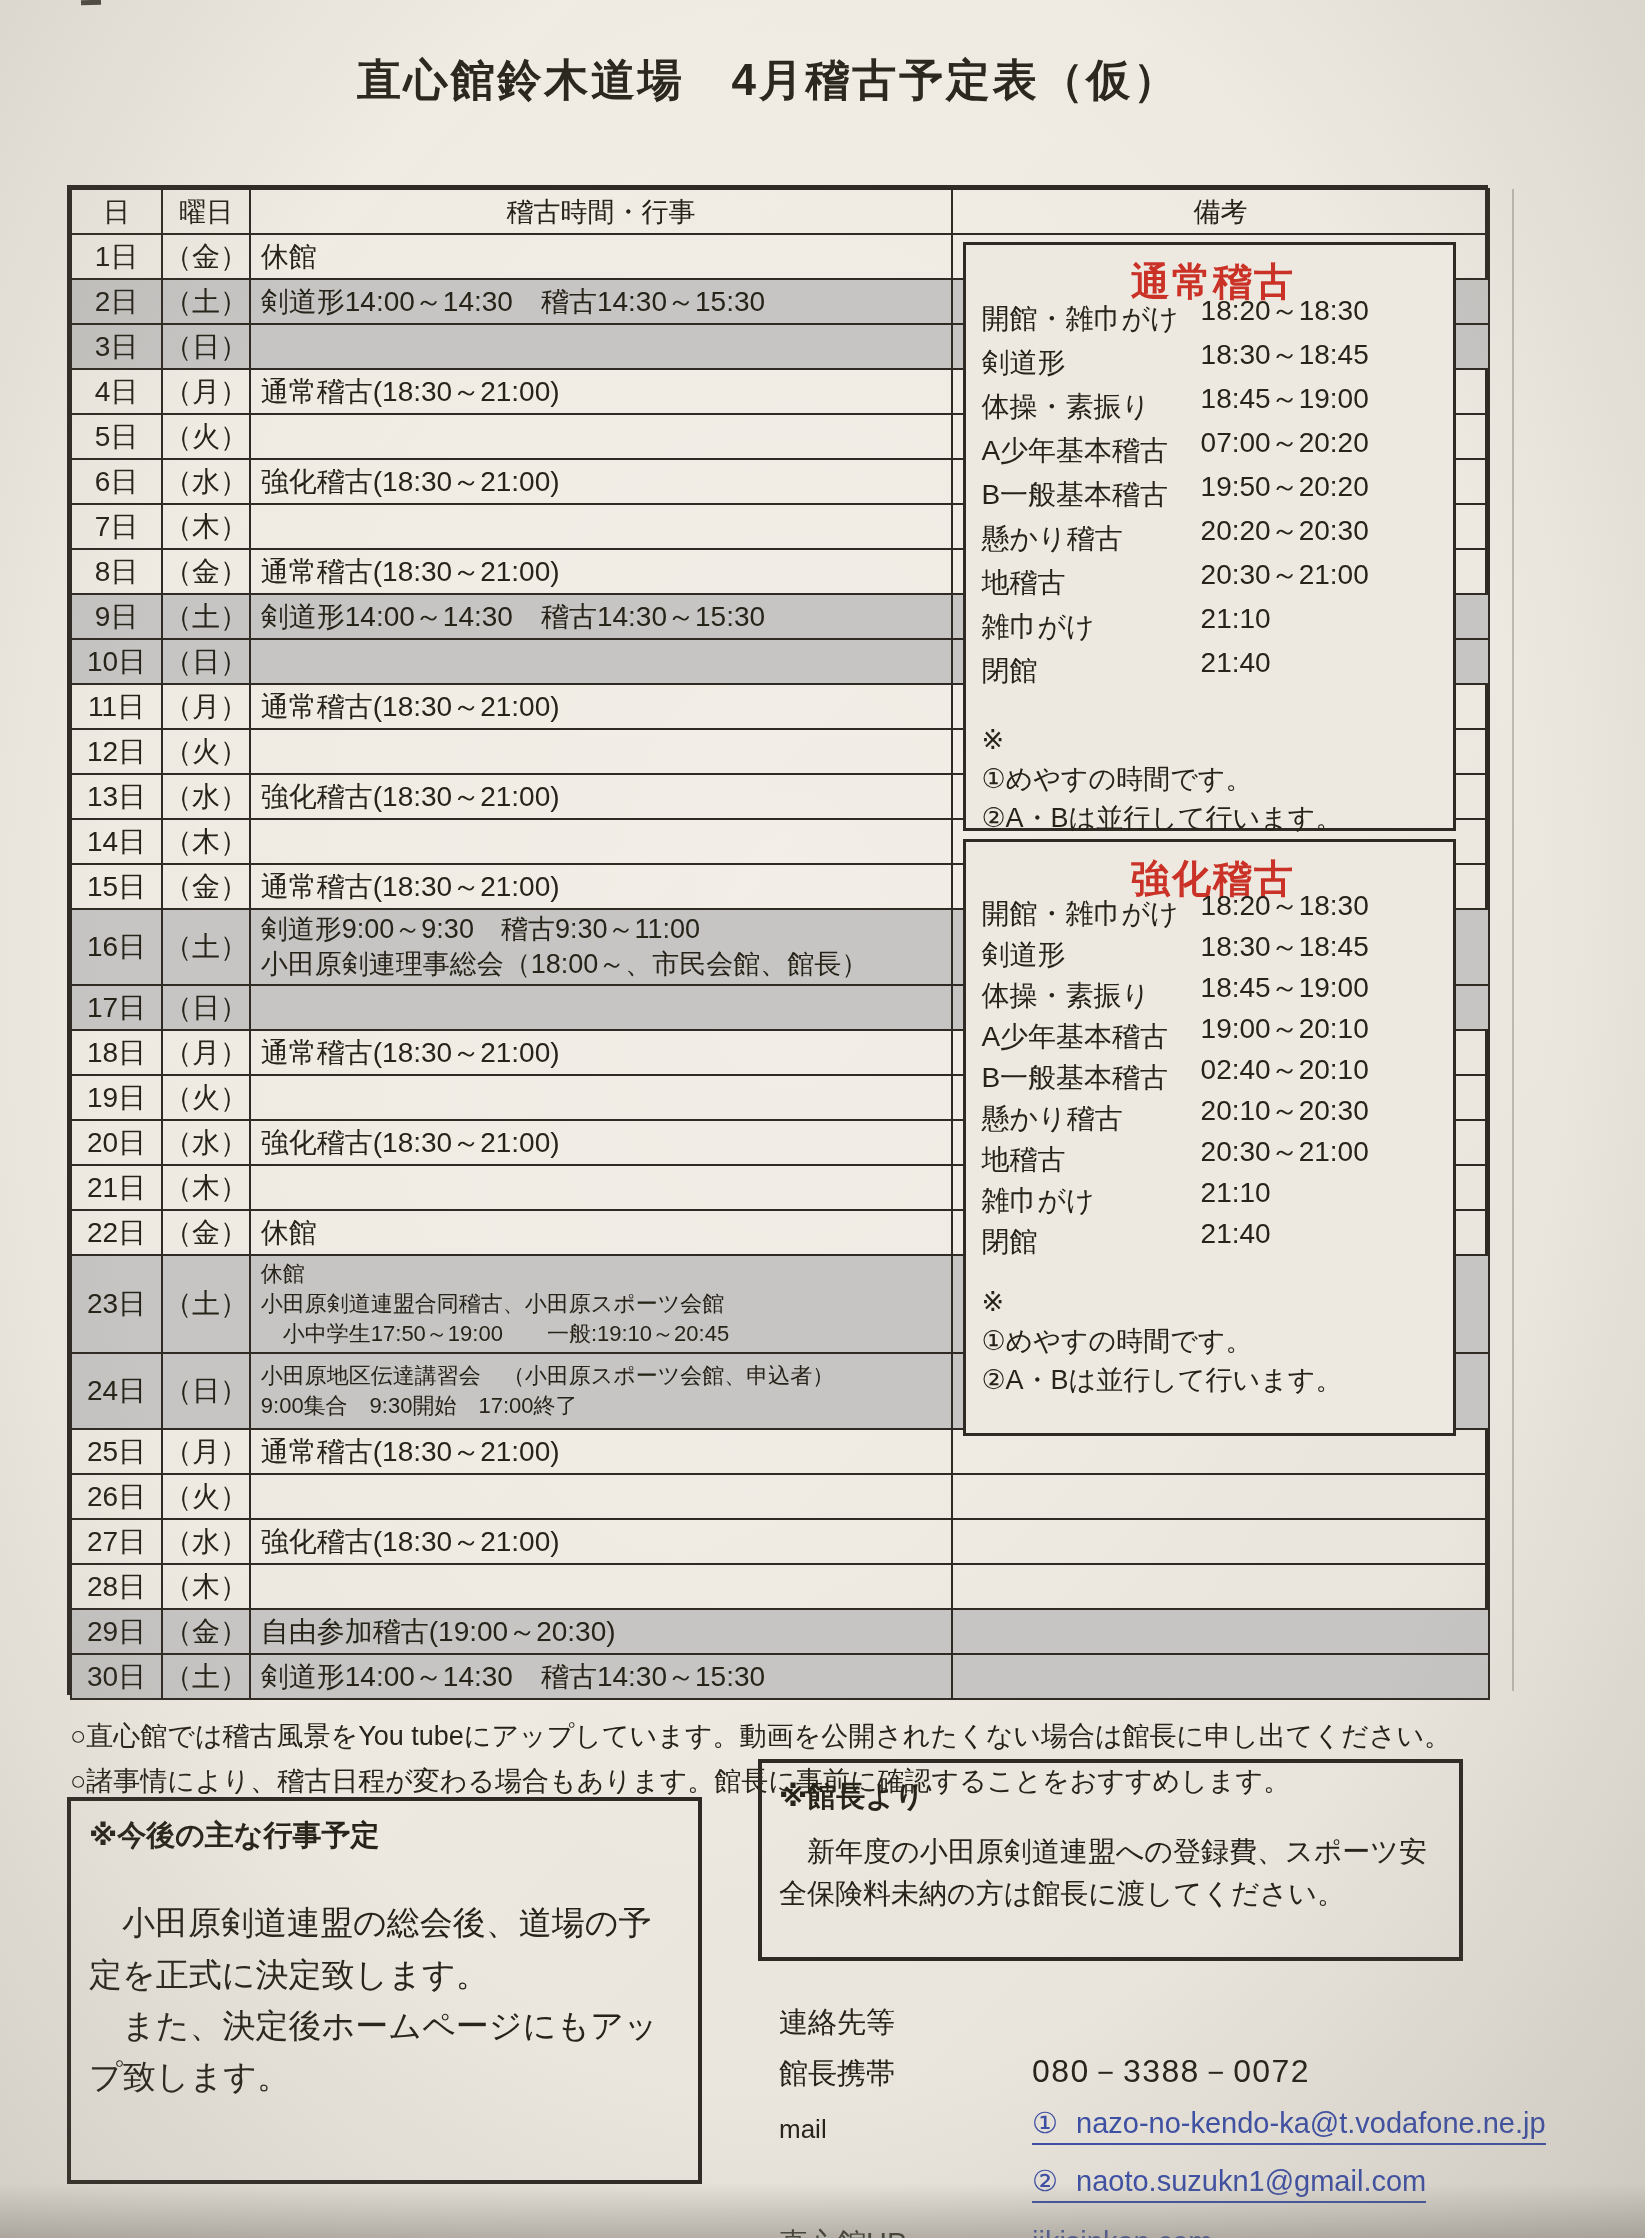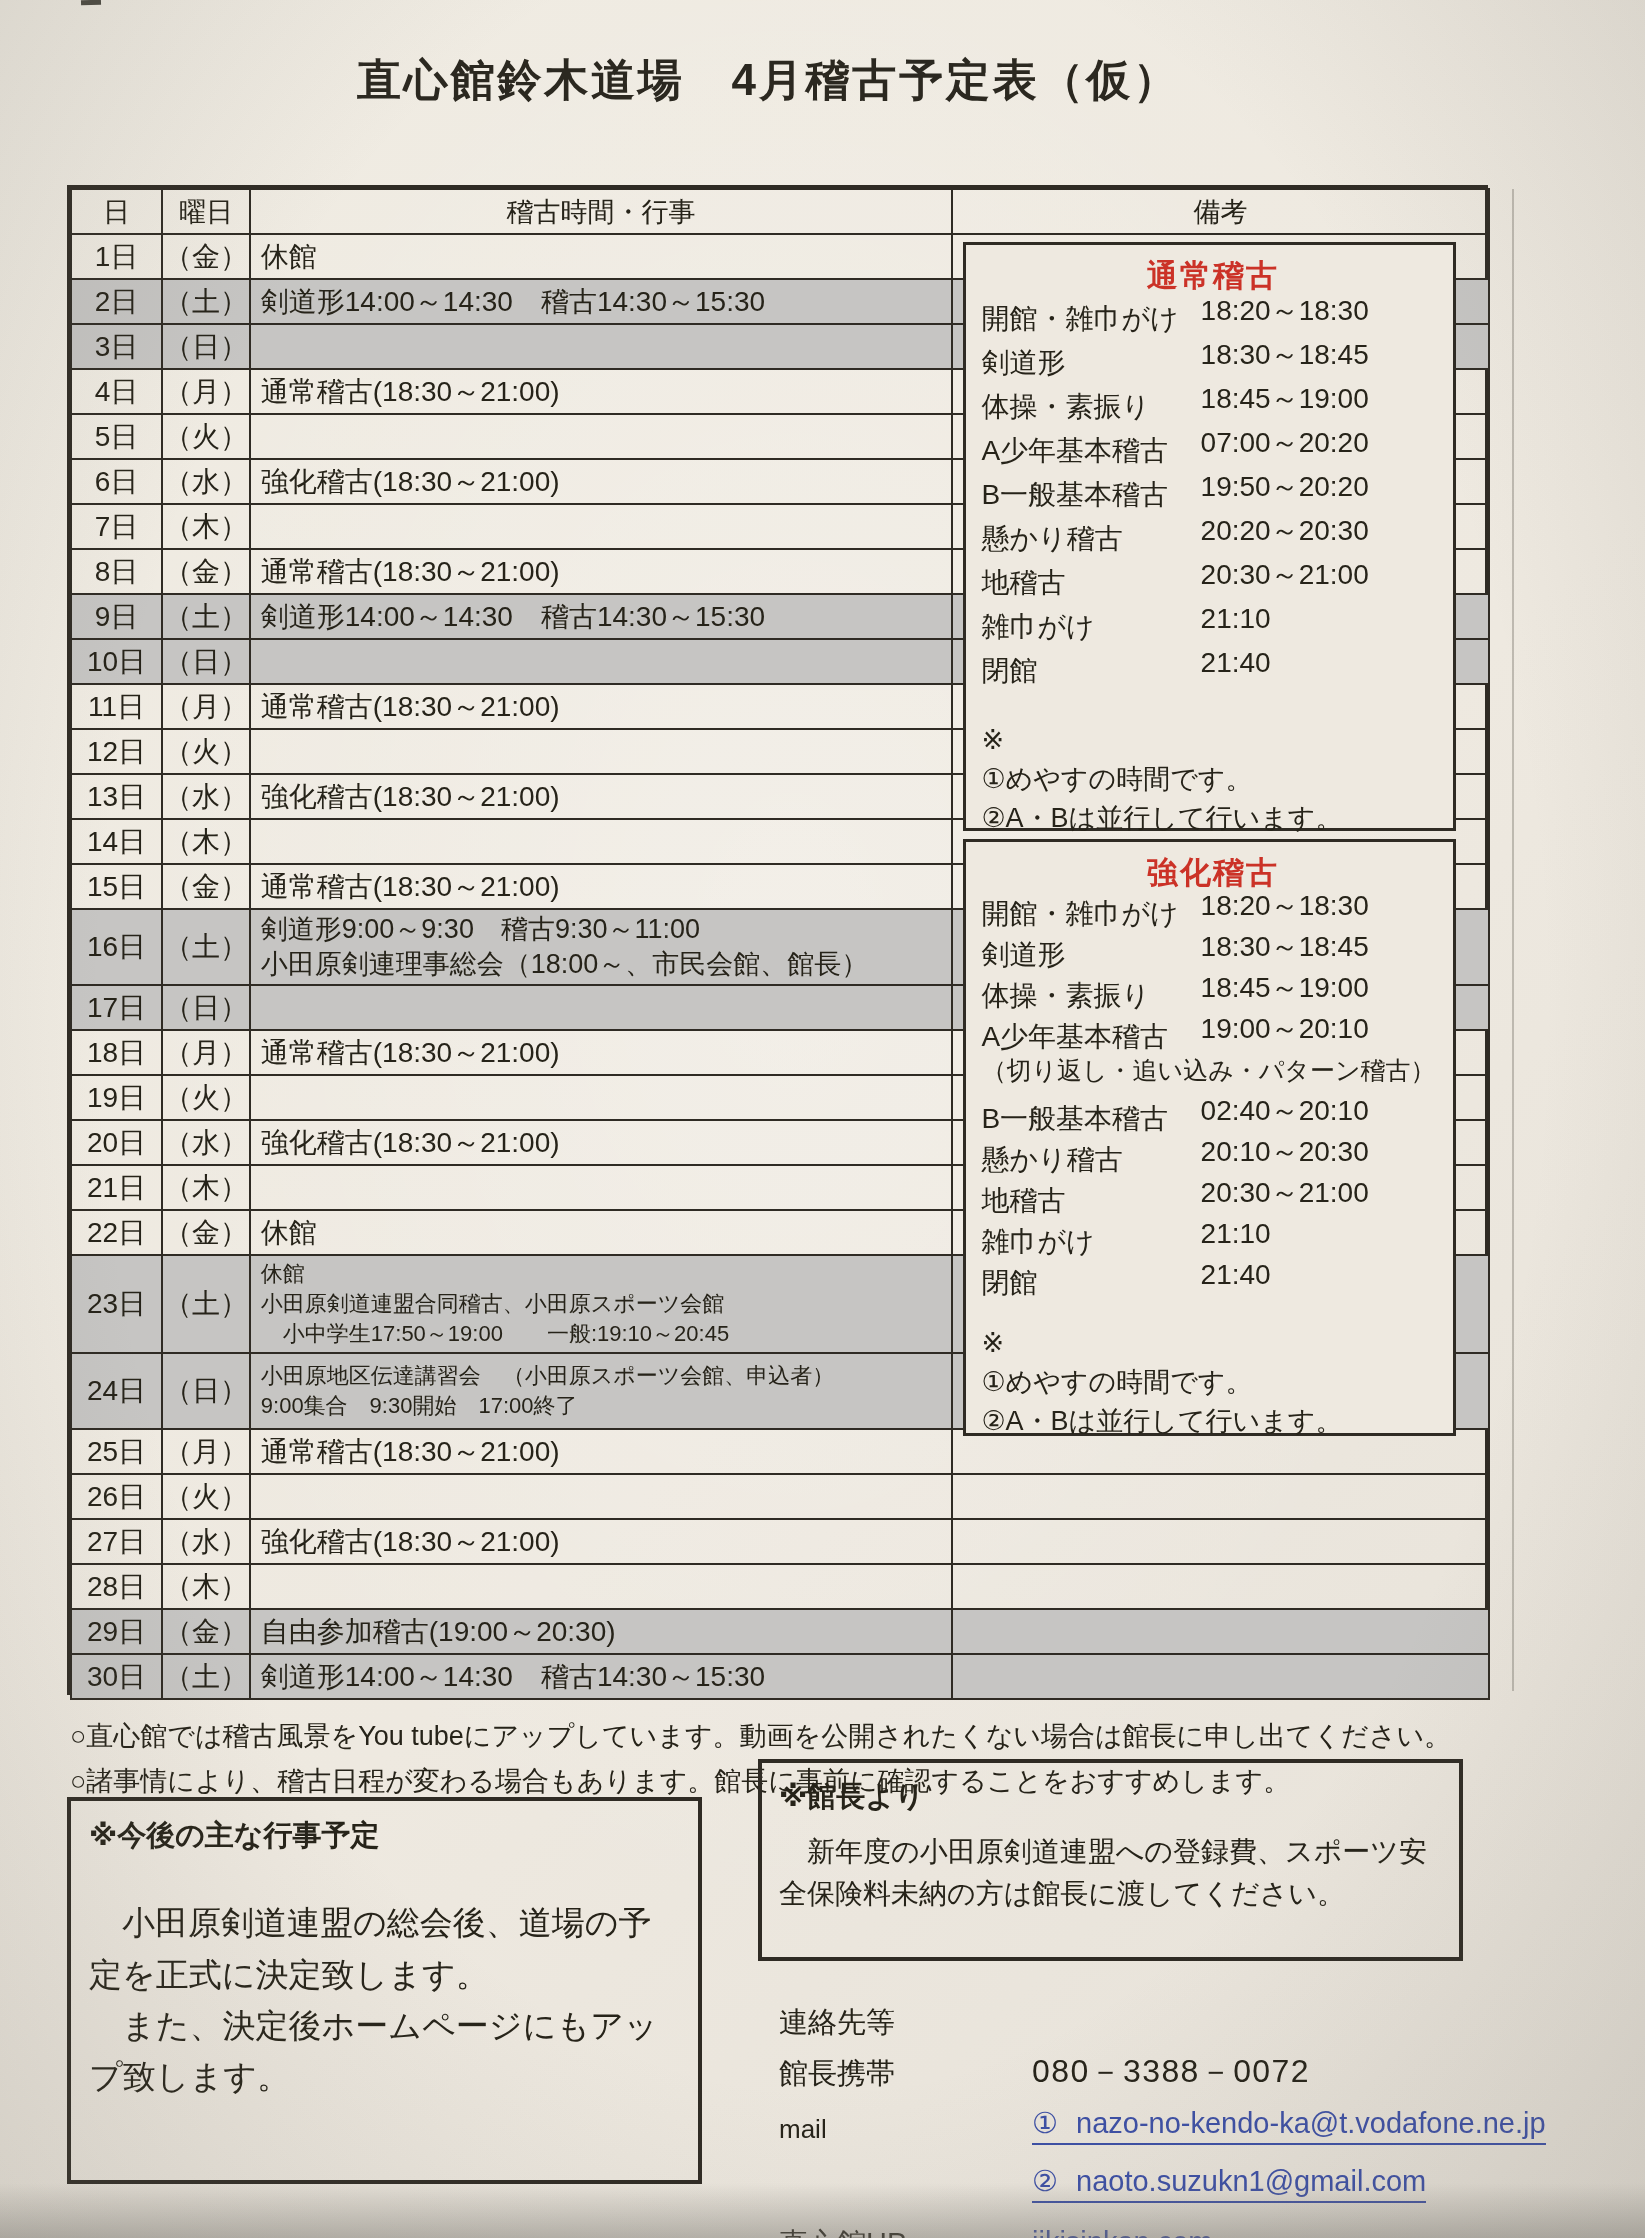--- a/index.html
+++ b/index.html
@@ -37,21 +37,21 @@
   td.schedule{text-align:left;padding-left:9.8px;}
   .line{font-size:28px;line-height:36px;white-space:nowrap;}
   tr.tall2 .line{font-size:27px;line-height:35px;}
   tr.small .line{font-size:22px;line-height:30px;}
   tr.shaded td{background:var(--shaded);}
 
   .rbox{position:absolute;width:493px;background:var(--paper);border:3.5px solid var(--grid);
     padding:9.8px 8.4px 0 15.4px;z-index:5;}
   .rbox.normal-box{left:893px;top:54px;height:589px;}
   .rbox.intensive-box{left:893px;top:651px;height:597px;}
-  .rbox-title{text-align:center;font-size:31px;font-weight:bold;color:var(--red);
+  .rbox-title{text-align:center;font-size:39px;font-weight:bold;color:var(--red);
     letter-spacing:2.1px;height:34px;}
   .item{display:flex;align-items:center;}
   .normal-box .item{height:44px;}
   .intensive-box .item{height:41px;}
   .item .label{flex:1;font-size:28px;white-space:nowrap;margin-top:16px;}
   .item .time{width:244px;font-size:28px;white-space:nowrap;}
   .item-full{font-size:25px;white-space:nowrap;}
   .intensive-box .item-full{line-height:41px;}
   .rbox-notes{margin-top:36px;}
   .intensive-box .rbox-notes{margin-top:28px;}
@@ -393,21 +393,20 @@
             <span class="time">18:30～18:45</span>
           </div>
           <div class="item">
             <span class="label">体操・素振り</span>
             <span class="time">18:45～19:00</span>
           </div>
           <div class="item">
             <span class="label">A少年基本稽古</span>
             <span class="time">19:00～20:10</span>
           </div>
-          <div class="item-full">（切り返し・追い込み・パターン稽古）</div>
           <div class="item">
             <span class="label">B一般基本稽古</span>
             <span class="time">02:40～20:10</span>
           </div>
           <div class="item">
             <span class="label">懸かり稽古</span>
             <span class="time">20:10～20:30</span>
           </div>
           <div class="item">
             <span class="label">地稽古</span>

